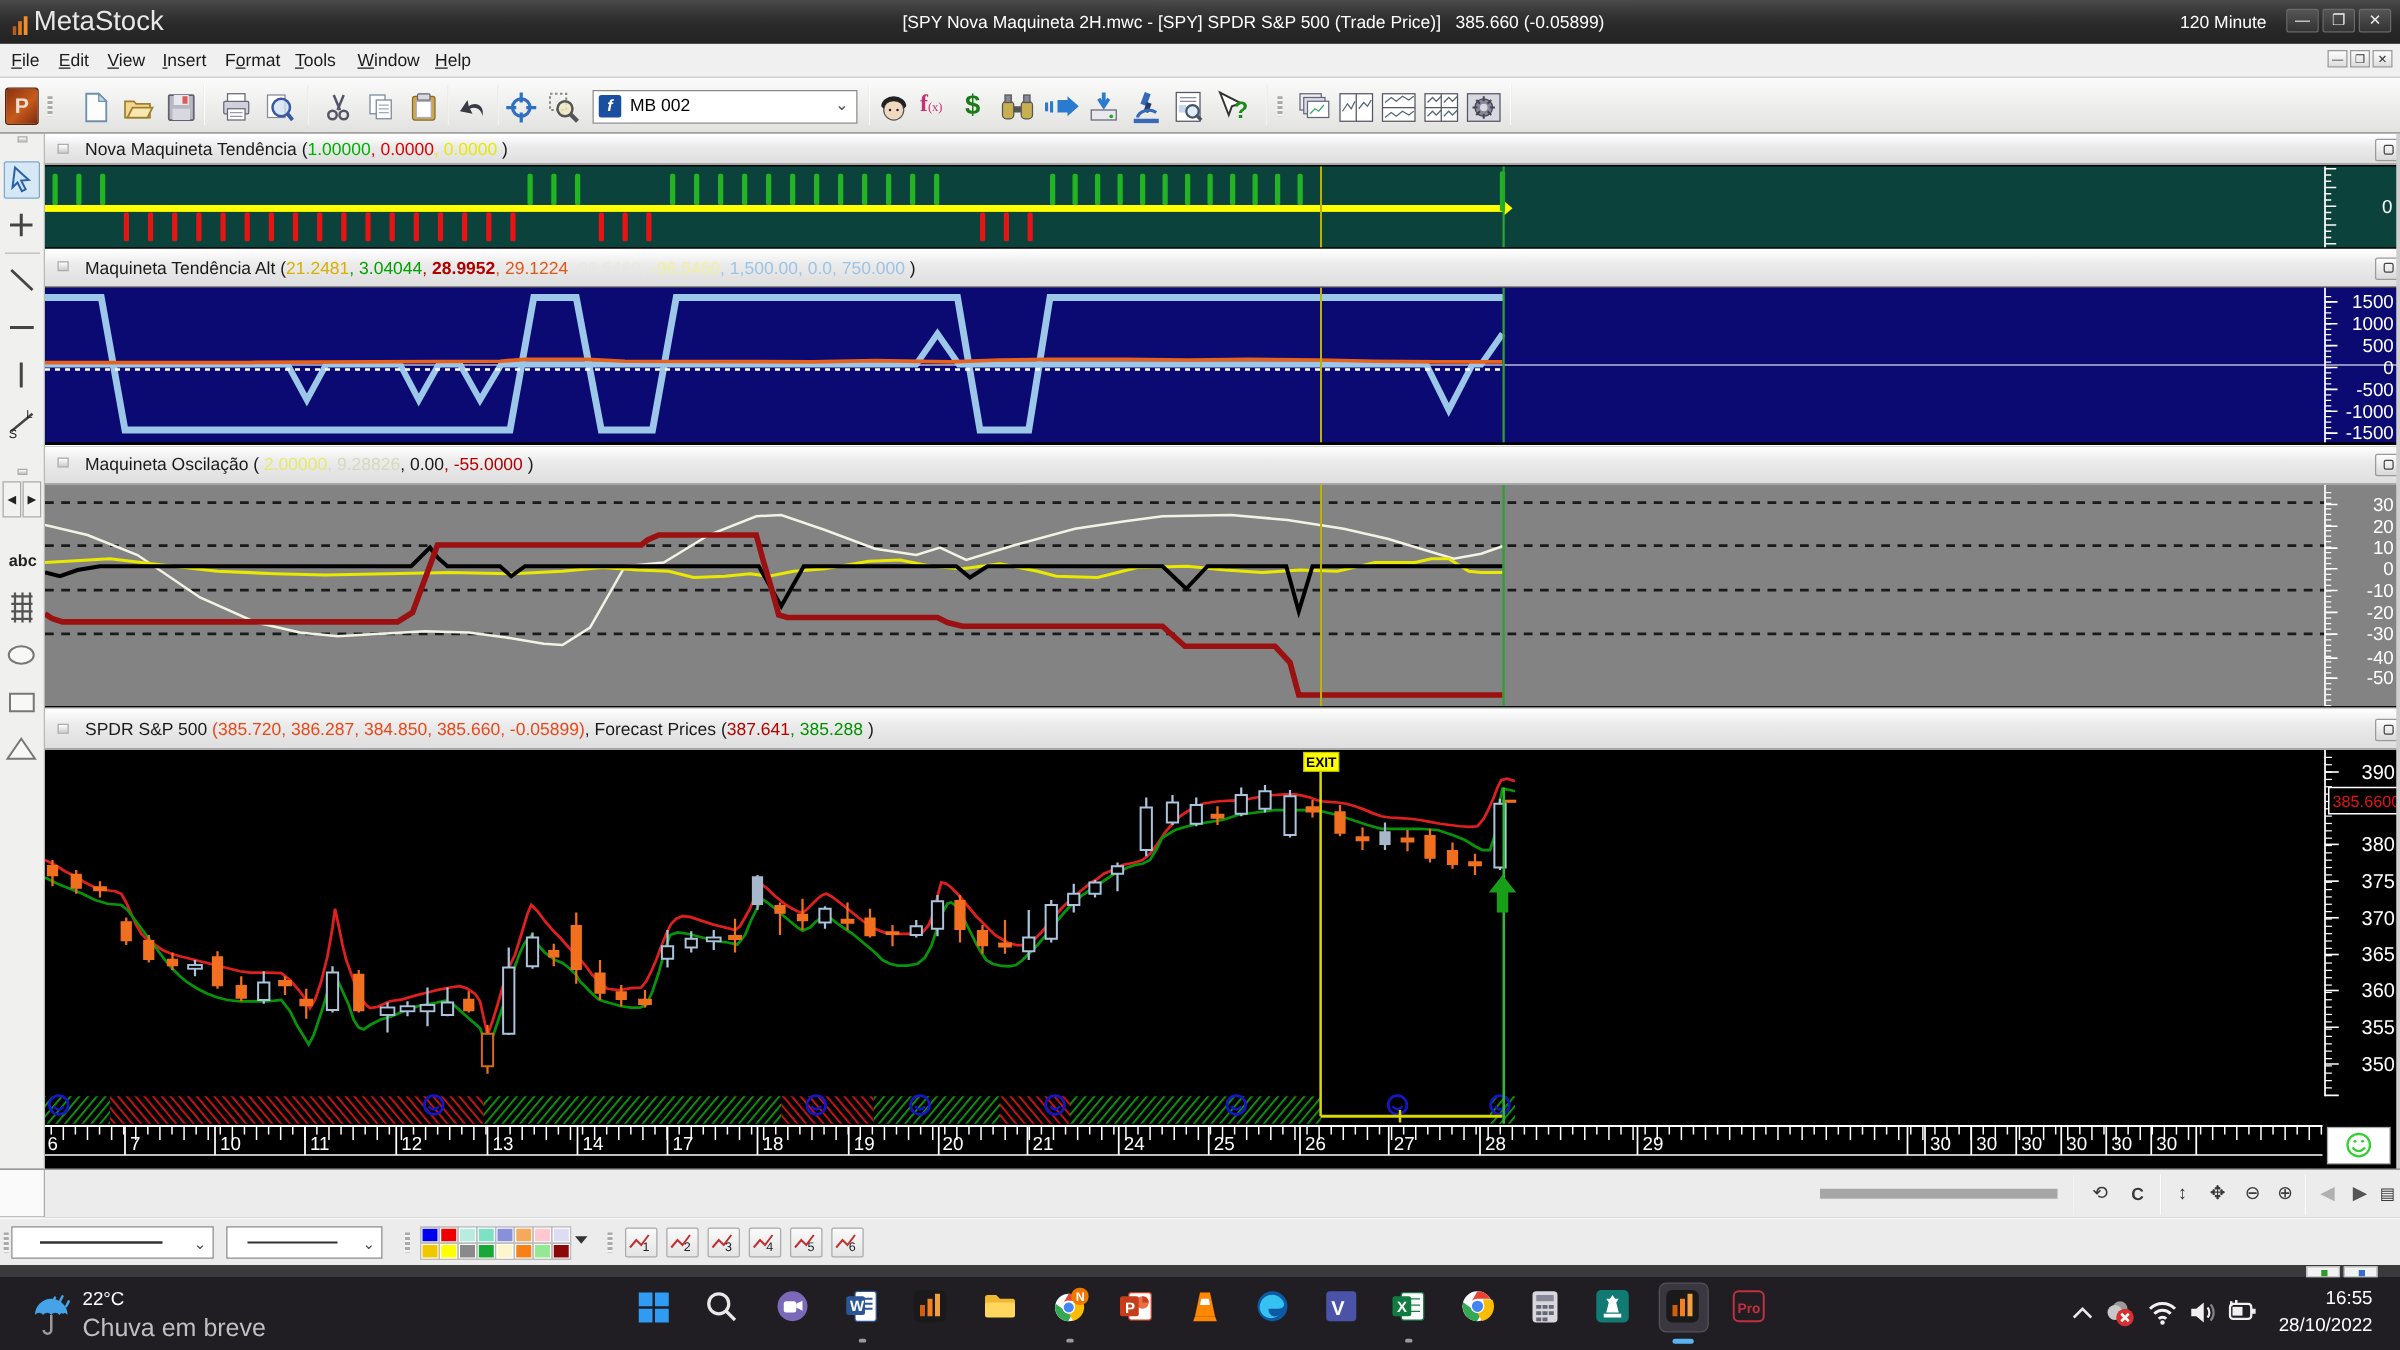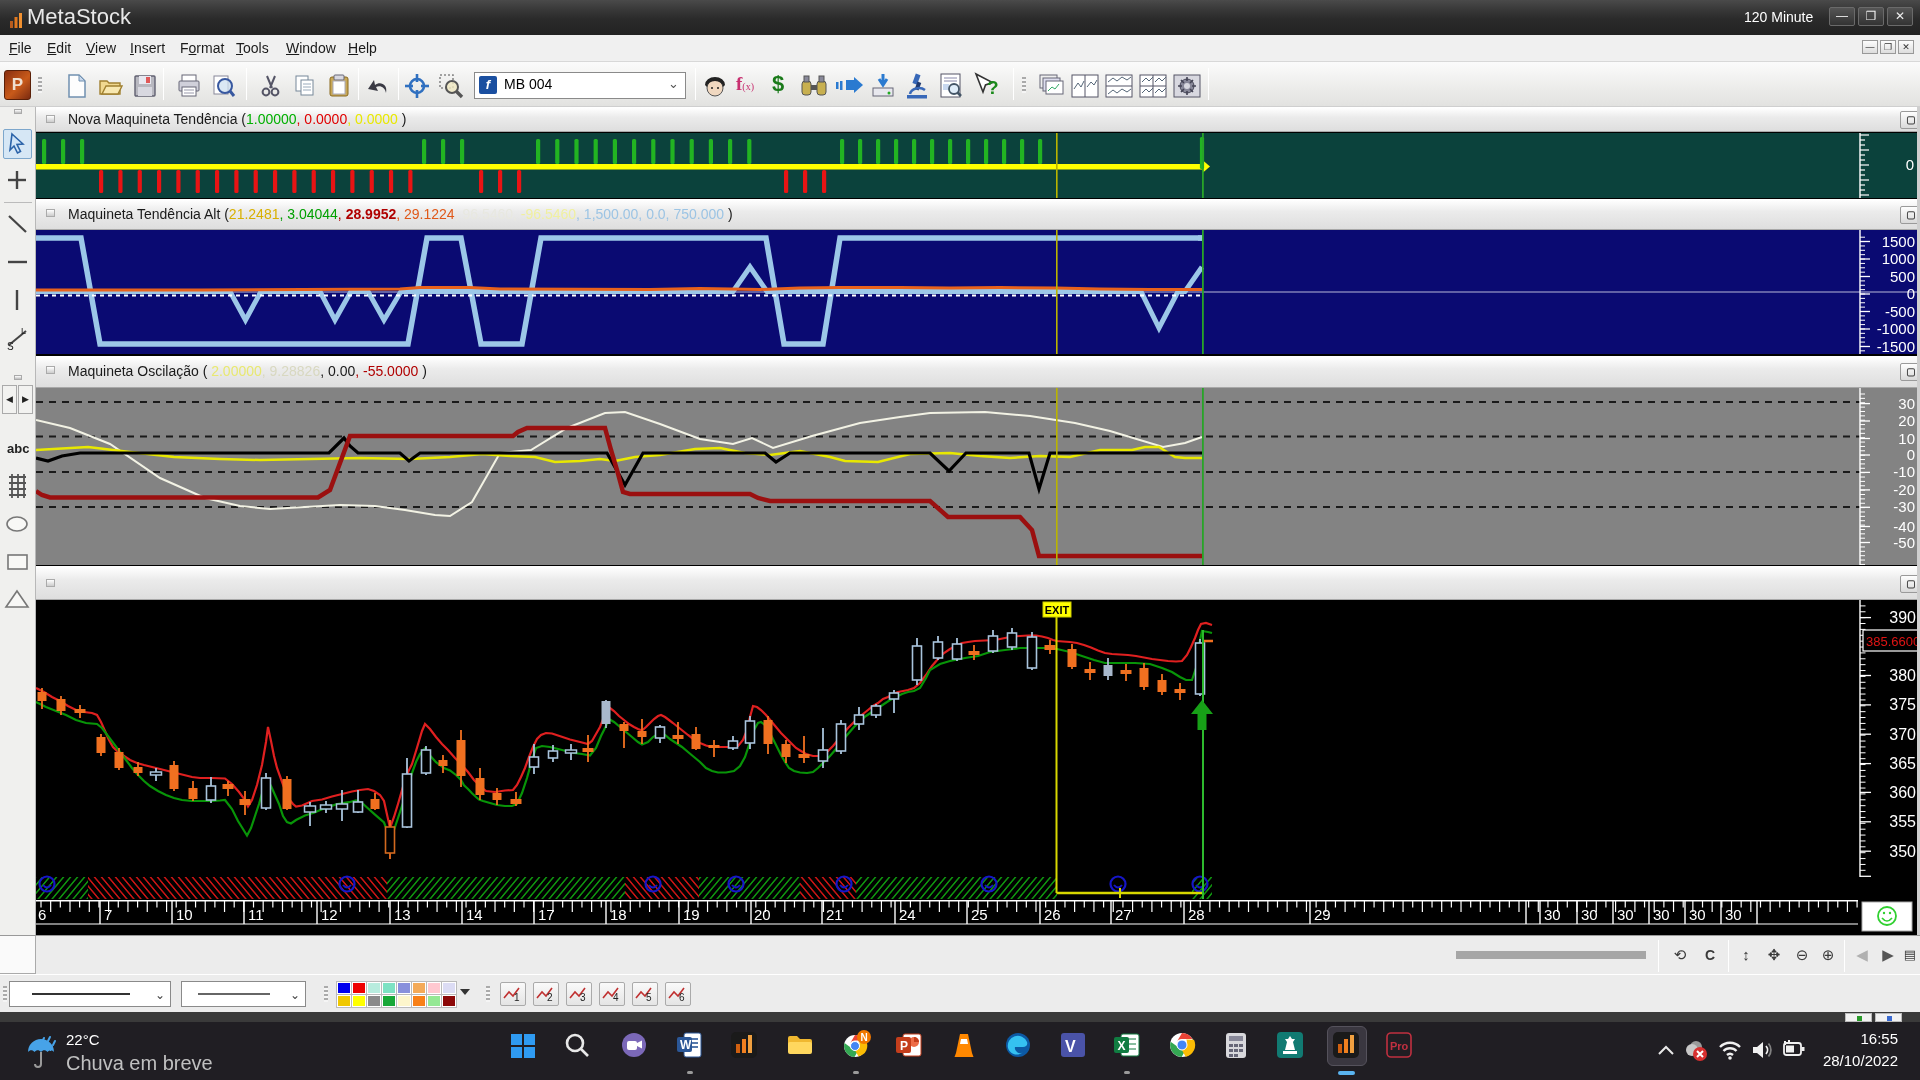--- a/index.html
+++ b/index.html
@@ -58,20 +58,21 @@
 <div id="root">
 
 <div id="titlebar" class="abs">
   <div class="gloss abs"></div>
   <svg class="abs" style="left:10px;top:11px" width="14" height="17">
         <rect x="0" y="10" width="3" height="7" fill="#b85c1e"></rect>
         <rect x="4.5" y="6" width="3" height="11" fill="#e07820"></rect>
         <rect x="9" y="2" width="3" height="15" fill="#f09030"></rect>
       </svg>
   <div id="tb-logo" class="abs" style="left:27px;top:4px">MetaStock</div>
+  <div id="tb-title" class="abs">[SPY Nova Maquineta 2H.mwc - [SPY] SPDR S&amp;P 500 (Trade Price)]&nbsp;&nbsp;&nbsp;385.660 (-0.05899)</div>
   <div id="tb-mins" class="abs">120 Minute</div>
   <div class="wbtn abs" style="left:1829px">—</div>
   <div class="wbtn abs" style="left:1858px">❐</div>
   <div class="wbtn abs" style="left:1887px">✕</div>
 </div>
 
 <div id="menubar" class="abs">
   <div class="mitem" style="left:9px"><u>F</u>ile</div>
   <div class="mitem" style="left:47px"><u>E</u>dit</div>
   <div class="mitem" style="left:86px"><u>V</u>iew</div>
@@ -171,21 +172,21 @@
         <div class="abs" style="left:438px;top:11px">
           <svg width="26" height="26">
             <rect x="2" y="2" width="13" height="13" fill="none" stroke="#888" stroke-dasharray="2,2" stroke-width="1.6"></rect>
             <circle cx="14" cy="14" r="6" fill="#f0e8c0" fill-opacity=".8" stroke="#555" stroke-width="2"></circle>
             <line x1="18.5" y1="18.5" x2="24" y2="24" stroke="#555" stroke-width="3.4"></line>
           </svg>
         </div>
         <div class="abs" style="left:474px;top:10px">
           <div style="width:212px;height:27px;background:#fff;border:1px solid #8a8a8a">
             <div style="position:absolute;left:5px;top:4px;width:18px;height:18px;background:#1a4fa0;border-radius:2px;color:#fff;font-size:13px;font-style:italic;font-weight:bold;text-align:center;line-height:18px">f</div>
-            <span style="position:absolute;left:30px;top:4px;font-size:14px;color:#000">MB 004</span>
+            <span style="position:absolute;left:30px;top:4px;font-size:14px;color:#000">MB 002</span>
             <span style="position:absolute;right:7px;top:4px;color:#555;font-size:13px">⌄</span>
           </div>
         </div>
         <div class="tsep" style="left:695px"></div>
         <div class="abs" style="left:702px;top:11px">
           <svg width="26" height="26">
             <ellipse cx="13" cy="15" rx="8" ry="8" fill="#f0d8c0" stroke="#555"></ellipse>
             <path d="M3,12 a10,8 0 0 1 20,0 l-2,2 a 8,6 0 0 0 -16,0 Z" fill="#222"></path>
             <circle cx="10" cy="15" r="1" fill="#222"></circle>
             <circle cx="16" cy="15" r="1" fill="#222"></circle>
@@ -371,20 +372,21 @@
   <div class="txt">Maquineta Tendência Alt (<span style="color:#d8b000">21.2481</span><span style="color:#00a000">, 3.04044</span><span style="color:#b00000">, <b>28.9952</b></span><span style="color:#e05818">, 29.1224</span><span style="color:#e8e8e0">, 96.5460, </span><span style="color:#f0f0a0">-96.5460</span><span style="color:#9cc4e4">, 1,500.00, 0.0, 750.000</span> )</div>
   <div class="phbtn" style="left:1864px;top:6px">▢</div>
 </div>
 <div class="phead abs" style="top:356px;height:32px">
   <div class="pgrip"></div>
   <div class="txt">Maquineta Oscilação ( <span style="color:#e8e870">2.00000</span><span style="color:#d8d8c0">, 9.28826</span>, 0.00<span style="color:#b00000">, -55.0000</span> )</div>
   <div class="phbtn" style="left:1864px;top:6px">▢</div>
 </div>
 <div class="phead abs" style="top:566px;height:34px">
   <div class="pgrip" style="top:12px"></div>
+  <div class="txt" style="top:8px">SPDR S&amp;P 500 <span style="color:#e84818">(385.720, 386.287, 384.850, 385.660, -0.05899)</span>, Forecast Prices (<span style="color:#b00000">387.641</span><span style="color:#009000">, 385.288</span> )</div>
   <div class="phbtn" style="left:1864px;top:8px">▢</div>
 </div>
 
 <svg id="p1" style="top:133px;left:36px" width="1884" height="65">
       <rect x="0" y="0" width="1884" height="65" fill="#0b423c"></rect>
       <rect x="6" y="6" width="4.2" height="25" rx="1.5" fill="#22b422"></rect>
       <rect x="25" y="6" width="4.2" height="25" rx="1.5" fill="#22b422"></rect>
       <rect x="44" y="6" width="4.2" height="25" rx="1.5" fill="#22b422"></rect>
       <rect x="386" y="6" width="4.2" height="25" rx="1.5" fill="#22b422"></rect>
       <rect x="405" y="6" width="4.2" height="25" rx="1.5" fill="#22b422"></rect>

